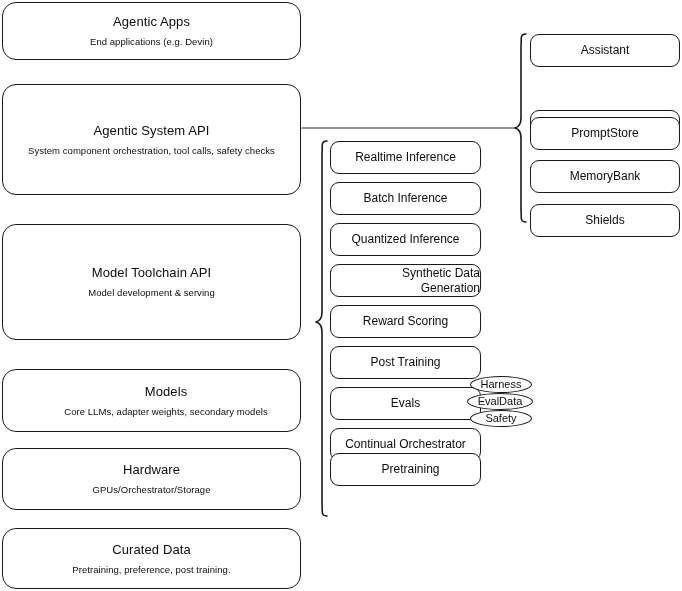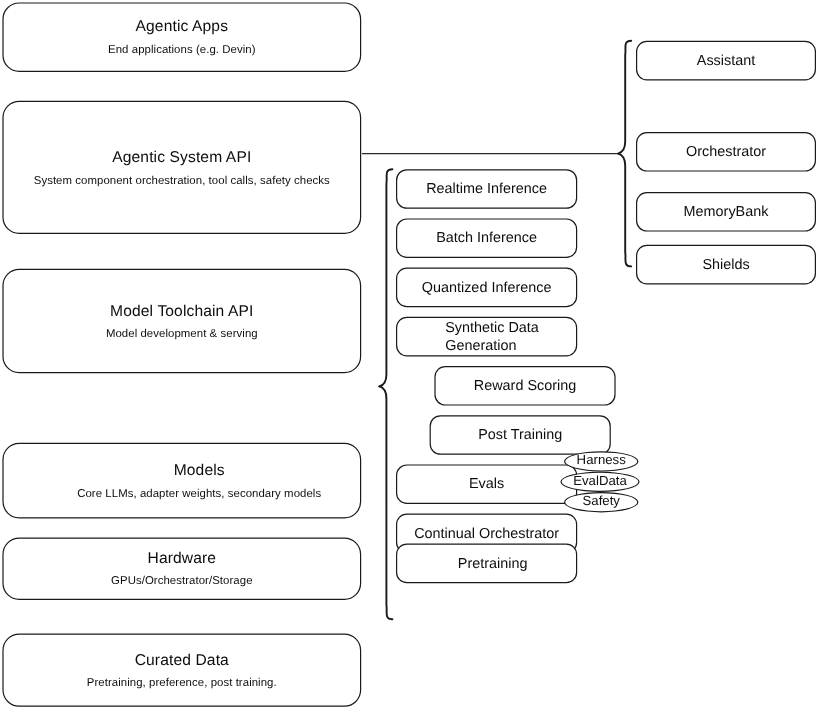--- a/index.html
+++ b/index.html
@@ -21,21 +21,21 @@
   
   .node {
     position: absolute;
     box-sizing: border-box;
     background: #ffffff;
     border: 1px solid #1a1a1a;
     display: flex;
     flex-direction: column;
     align-items: center;
     justify-content: center;
-    text-align: left;
+    text-align: right;
     color: #0d0d0d;
   }
 
   
   .layer {
     left: 2px;
     width: 299px;
     border-radius: 14px;
     padding: 4px 8px;
   }
@@ -141,52 +141,53 @@
   <div class="node layer" style="top:2px; height:58px;">
     <div class="title">Agentic Apps</div>
     <div class="subtitle">End applications (e.g. Devin)</div>
   </div>
 
   <div class="node layer" style="top:84px; height:111px;">
     <div class="title">Agentic System API</div>
     <div class="subtitle">System component orchestration, tool calls, safety checks</div>
   </div>
 
-  <div class="node layer" style="top:224px; height:87px;">
+  <div class="node layer" style="top:224px; height:116px;">
     <div class="title">Model Toolchain API</div>
     <div class="subtitle">Model development &amp; serving</div>
   </div>
 
   <div class="node layer" style="top:369px; height:63px;padding-left:37px;">
     <div class="title">Models</div>
     <div class="subtitle">Core LLMs, adapter weights, secondary models</div>
   </div>
 
-  <div class="node layer" style="top:448px; height:52px;">
+  <div class="node layer" style="top:448px; height:62px;">
     <div class="title">Hardware</div>
     <div class="subtitle">GPUs/Orchestrator/Storage</div>
   </div>
 
   <div class="node layer" style="top:528px; height:61px;">
     <div class="title">Curated Data</div>
     <div class="subtitle">Pretraining, preference, post training.</div>
   </div>
 
   <div class="node capability" style="top:141px;">Realtime Inference</div>
   <div class="node capability" style="top:182px;">Batch Inference</div>
   <div class="node capability" style="top:223px;">Quantized Inference</div>
   <div class="node capability" style="top:264px;padding-left:40px;">Synthetic Data Generation</div>
-  <div class="node capability" style="top:305px;margin-left:32px;">Reward Scoring</div>
-  <div class="node capability" style="top:346px;margin-left:28px;">Post Training</div>
+  <div class="node capability" style="top:305px;">Reward Scoring</div>
+  <div class="node capability" style="top:346px;">Post Training</div>
   <div class="node capability" style="top:387px;">Evals</div>
   <div class="node capability" style="top:428px;">Continual Orchestrator</div>
   <div class="node capability" style="top:453px;padding-left:10px;">Pretraining</div>
 
   <div class="tag" style="left:470px; top:376px; width:62px;">Harness</div>
   <div class="tag" style="left:467px; top:393px; width:66px;">EvalData</div>
   <div class="tag" style="left:470px; top:410px; width:62px;">Safety</div>
 
   <div class="node component" style="top:34px;">Assistant</div>
   <div class="node component" style="top:74px;margin-top:36px;">Orchestrator</div>
+  <div class="node component" style="top:117px;">PromptStore</div>
   <div class="node component" style="top:160px;">MemoryBank</div>
   <div class="node component" style="top:204px;">Shields</div>
 
 </div>
 
 </body></html>

